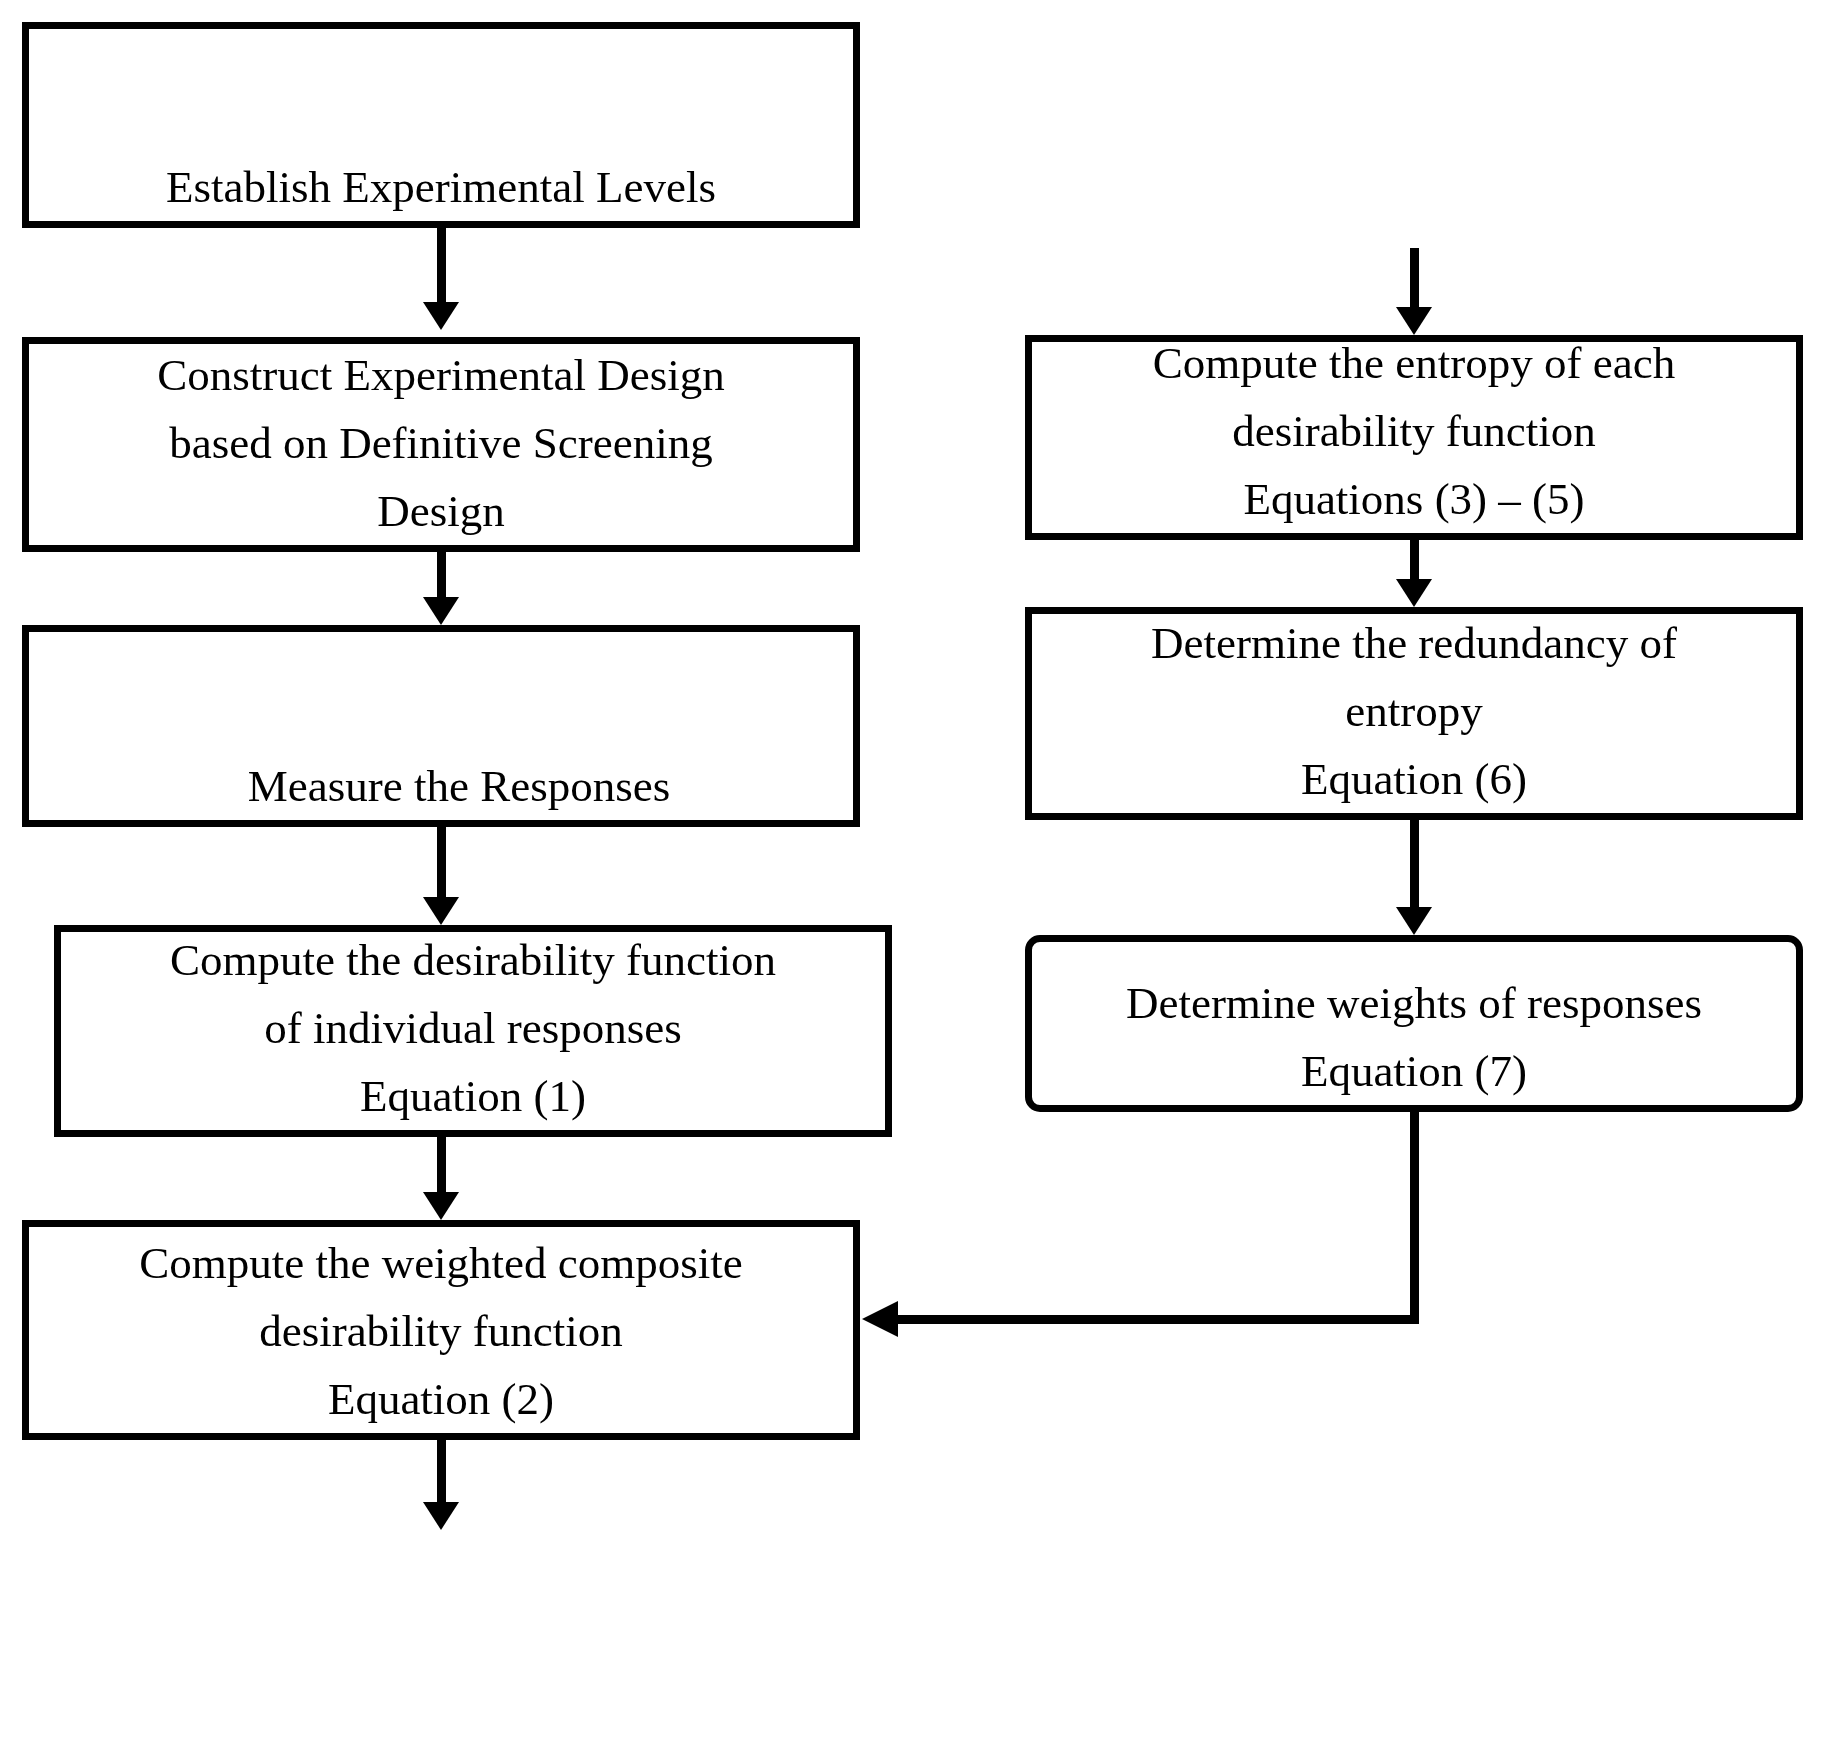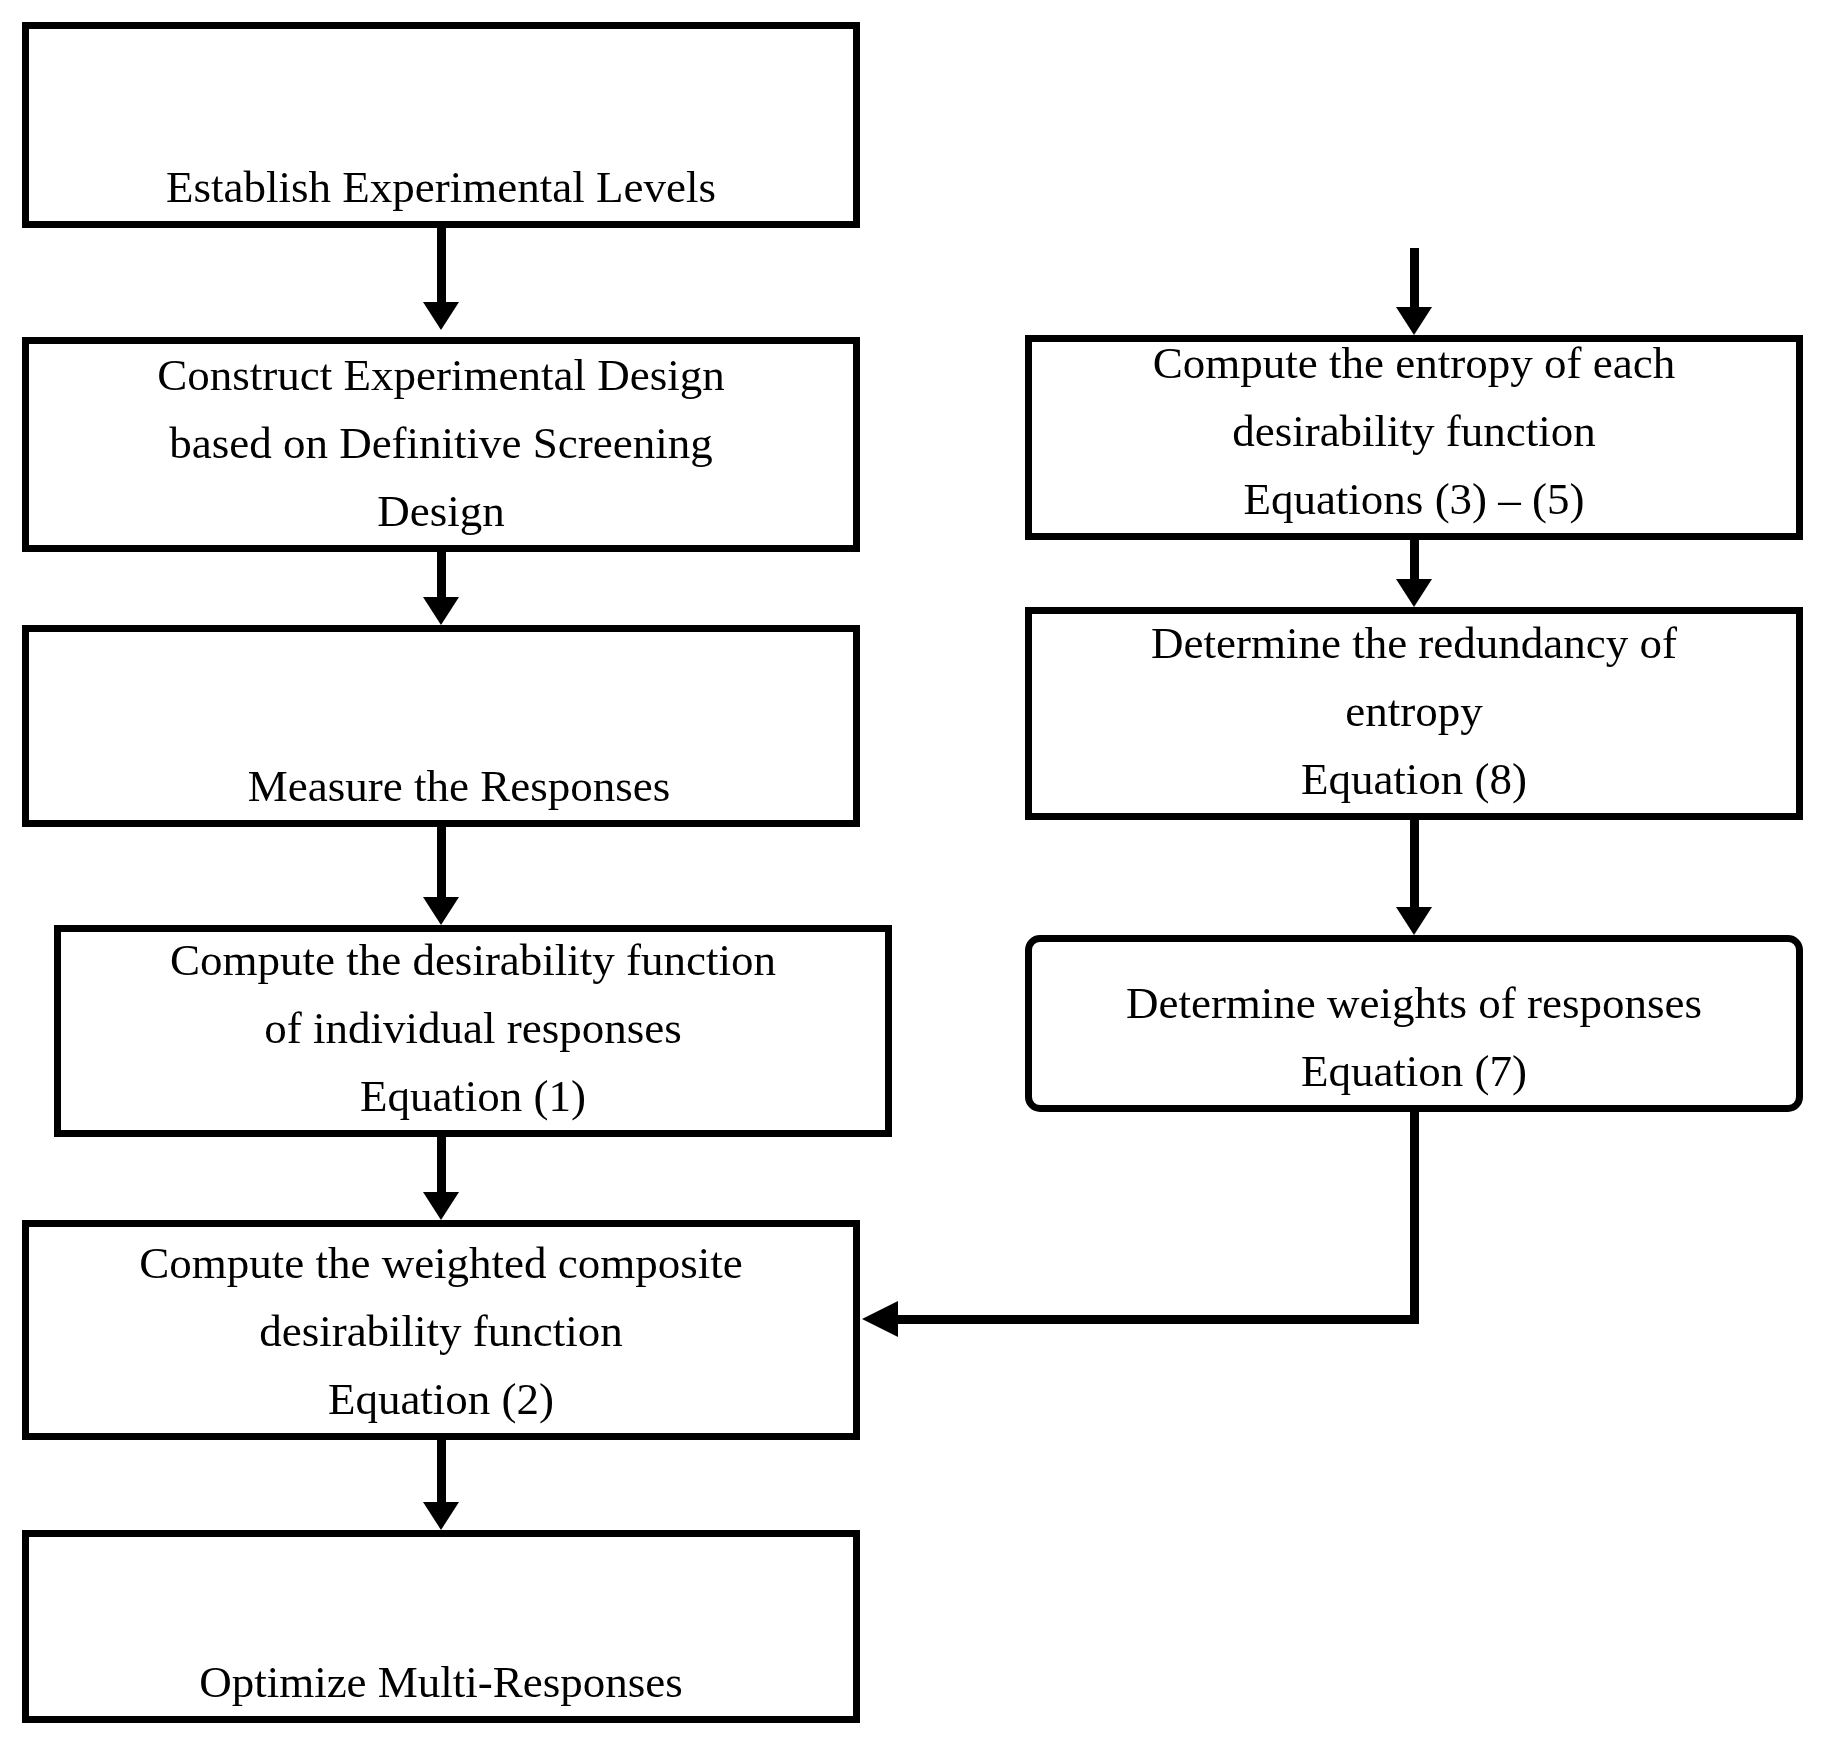--- a/index.html
+++ b/index.html
@@ -83,35 +83,32 @@
 of individual responses
 Equation (1)</span>
   </div>
 
   <div class="fbox" style="left:22px; top:1220px; width:838px; height:220px;">
     <span class="btext">Compute the weighted composite
 desirability function
 Equation (2)</span>
   </div>
 
-  <div class="fbox" style="left:22px; top:1530px; width:838px; height:193px;">
-    <span class="btext">Optimize Multi-Responses</span>
-  </div>
 
 
   <div class="fbox" style="left:1025px; top:335px; width:778px; height:205px;">
     <span class="btext">Compute the entropy of each
 desirability function
 Equations (3) – (5)</span>
   </div>
 
   <div class="fbox" style="left:1025px; top:607px; width:778px; height:213px;">
     <span class="btext">Determine the redundancy of
 entropy
-Equation (8)</span>
+Equation (6)</span>
   </div>
 
   <div class="fbox" style="left:1025px; top:935px; width:778px; height:177px;border-radius:15px;">
     <span class="btext">Determine weights of responses
 Equation (7)</span>
   </div>
 
   <div>
     <div class="vline" style="left:437px; top:228px; height:74px;"></div>
     <div class="head-down" style="left:423px; top:302px;"></div>

